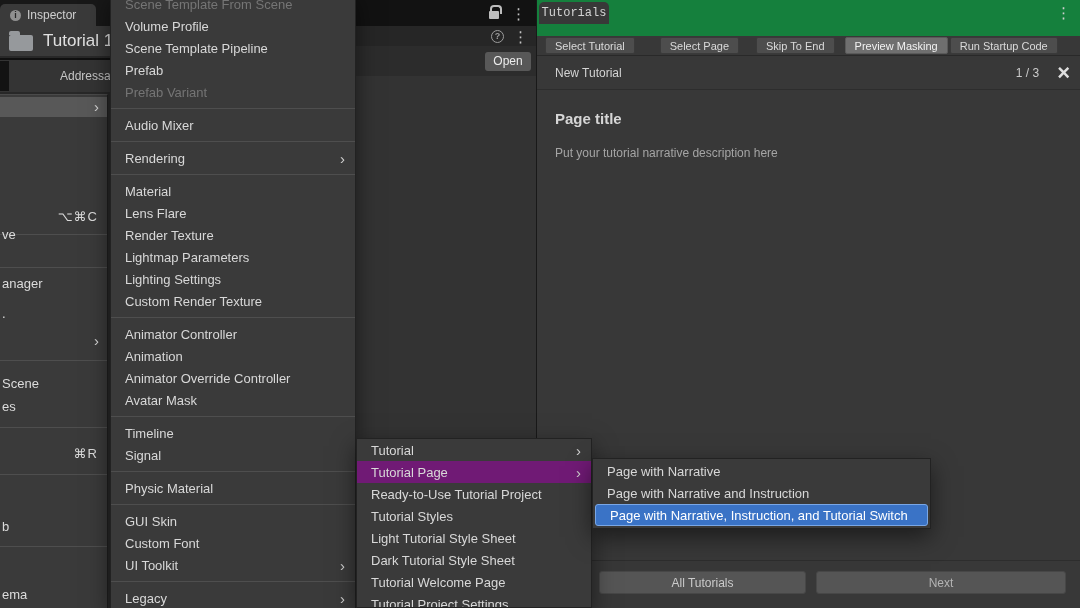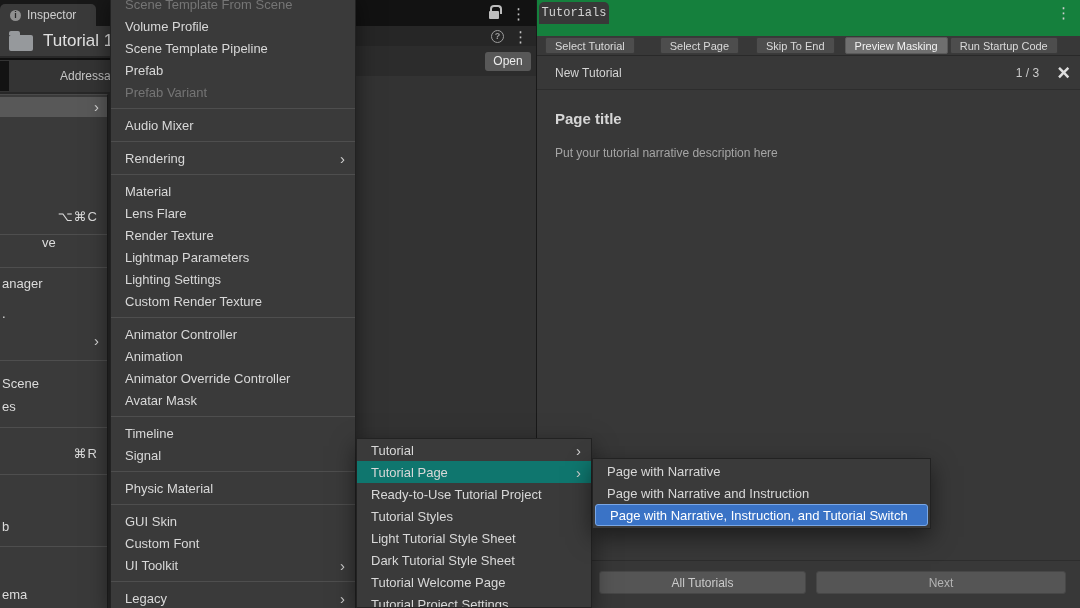--- a/index.html
+++ b/index.html
@@ -34,21 +34,21 @@
   .lm-highlight { background:#585858; }
   .lm-arrow { position:absolute; right:8px; top:0; font-size:15px; color:#d6d6d6; }
   .lm-shortcut { text-align:right; padding-right:9px; color:#dadada; letter-spacing:1px; }
   .lm-sep { position:absolute; left:0; width:100%; height:1px; background:#4e4e4e; }
 
   
   .menu { position:absolute; background:#3a3a3a; border:1px solid #222222;
           box-shadow:0 8px 22px rgba(0,0,0,0.5); font-size:13px; color:#d8d8d8; overflow:hidden; }
   .mi { height:22px; display:flex; align-items:center; padding:0 10px 0 14px; white-space:nowrap; }
   .mi.disabled { color:#757575; }
-  .mi.highlight { background:#0f766e; }
+  .mi.highlight { background:#701a75; }
   .mi.selected { background:#3a73c6; border:1px solid #79a7e6; border-radius:3px;
                  margin:0 2px; color:#ffffff; height:22px; }
   .mi-label { flex:1; overflow:hidden; }
   .mi-arrow { margin-left:10px; font-size:15px; line-height:1; color:#d0d0d0; }
   .menu-sep { height:1px; background:#4e4e4e; margin:5px 0; }
 
   #create-menu   { left:110px; top:-8px;  width:246px; height:617px; z-index:10; }
   #tutorial-menu { left:356px; top:438px; width:236px; height:170px; z-index:11; }
   #page-menu     { left:592px; top:458px; width:339px; padding:1px 0 2px 0; z-index:12; }
 
@@ -122,21 +122,21 @@
     <div class="left-sub">
       <span class="addr-checkbox"></span>
       <span class="addr-label">Addressable</span>
     </div>
     <div id="left-menu">
         <div class="lm-row lm-highlight" style="top: 2px;">
           <span class="lm-arrow">›</span>
         </div>
         <div class="lm-row lm-shortcut" style="top: 112px;">⌥⌘C</div>
         <div class="lm-sep" style="top: 139px;"></div>
-        <div class="lm-row lm-frag" style="top: 138px; margin-left: 40px;">ve</div>
+        <div class="lm-row lm-frag" style="top: 130px;">ve</div>
         <div class="lm-sep" style="top: 172px;"></div>
         <div class="lm-row lm-frag" style="top: 179px;">anager</div>
         <div class="lm-row lm-frag" style="top: 209px;">.</div>
         <div class="lm-row" style="top: 236px;">
           <span class="lm-arrow">›</span>
         </div>
         <div class="lm-sep" style="top: 265px;"></div>
         <div class="lm-row lm-frag" style="top: 279px;">Scene</div>
         <div class="lm-row lm-frag" style="top: 302px;">es</div>
         <div class="lm-sep" style="top: 332px;"></div>

